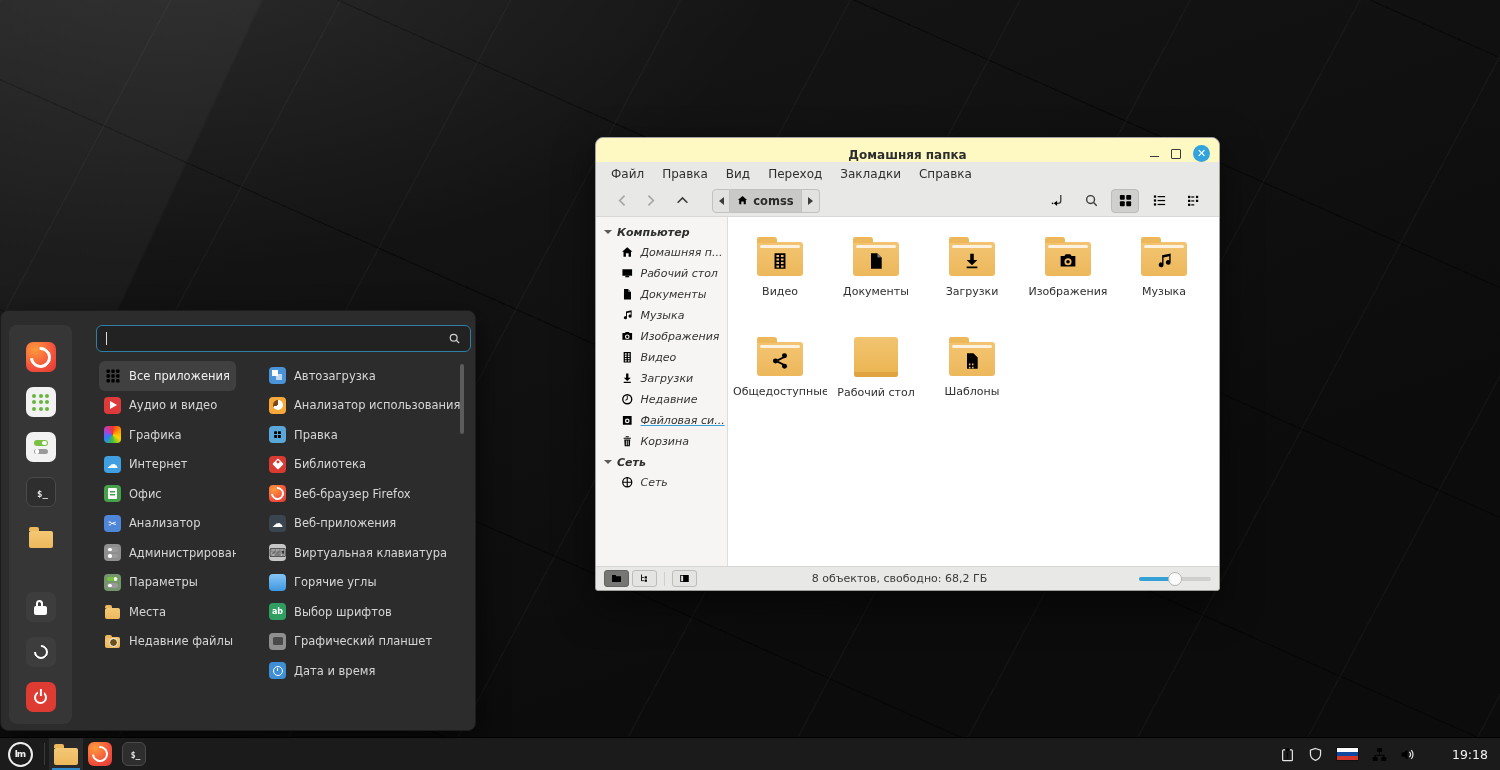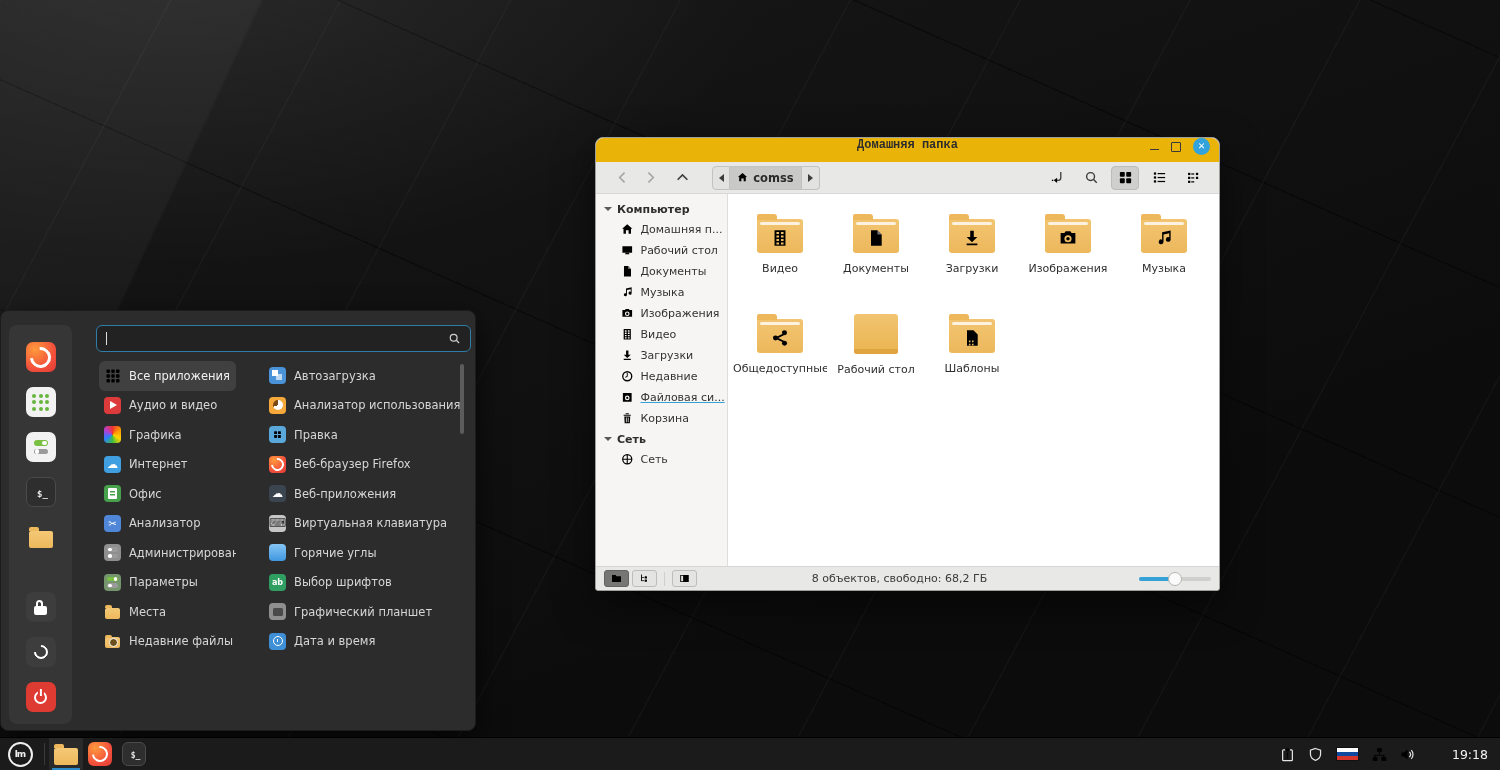--- a/index.html
+++ b/index.html
@@ -114,21 +114,21 @@
   .mi.tablet{background:#8f8f8f;}
   .tabscr{width:10px;height:8px;background:#4a4a4a;border-radius:1.5px;}
   .mi.datet{background:#3f8fd6;}
   .clkic{position:relative;width:10px;height:10px;border:1.5px solid #fff;border-radius:50%;box-sizing:border-box;}
   .clkic::after{content:"";position:absolute;left:3.2px;top:1.4px;width:1.4px;height:3.2px;background:#fff;}
   .mi.act{background:#4a4a4a;}
   .mscroll{position:absolute;left:459px;top:53px;width:3.5px;height:70px;border-radius:2px;background:#5c5c5c;}
 
   
   .window{position:absolute;left:595px;top:137px;width:625px;height:454px;border-radius:8px 8px 3px 3px;box-shadow:0 14px 38px rgba(0,0,0,.55);background:#e8e8e6;border:1px solid #9f9f9d;box-sizing:border-box;z-index:30;display:flex;flex-direction:column;}
-  .titlebar{height:24px;display:flex;align-items:flex-start;position:relative;flex:none;border-radius:8px 8px 0 0;background:#eab308;font-family:Liberation Mono, monospace;}
+  .titlebar{height:24px;display:flex;align-items:flex-end;position:relative;flex:none;border-radius:8px 8px 0 0;background:#fef9c3;}
   .title{position:absolute;left:0;right:0;text-align:center;font-size:12px;font-weight:600;color:#2d2d2d;}
   .wctrls{margin-left:auto;display:flex;align-items:center;gap:12px;padding-right:9px;z-index:2;}
   .wmin{width:9px;height:1.6px;background:#3a3a3a;margin-top:6px;}
   .wmax{width:8px;height:8px;border:1.4px solid #3a3a3a;border-radius:1px;}
   .wclose{width:17px;height:17px;border-radius:50%;background:#32a3dd;color:#fff;font-size:11px;font-weight:bold;display:flex;align-items:center;justify-content:center;line-height:1;}
   .menubar{height:23px;display:flex;align-items:center;padding-left:6px;flex:none;}
   .menubar span{font-size:12px;color:#2f2f2f;padding:3px 9px;border-radius:3px;}
   .toolbar{height:31px;display:flex;align-items:center;flex:none;padding:0 12px;gap:0;border-bottom:1px solid #d8d8d6;}
   .navbtn{width:28px;height:24px;display:flex;align-items:center;justify-content:center;border-radius:4px;}
   .navbtn svg{width:15px;height:15px;}
@@ -140,21 +140,21 @@
   .chip.r{width:18px;border-radius:0 4px 4px 0;border-left:none;}
   .chip.cur{width:72px;background:#c9c9c7;border-left:none;gap:5px;font-size:11.5px;font-weight:600;color:#2b2b2b;}
   .chip.cur svg{width:11px;height:11px;color:#2b2b2b;}
   .tril{width:0;height:0;border-right:5px solid #3c3c3c;border-top:4px solid transparent;border-bottom:4px solid transparent;}
   .trir{width:0;height:0;border-left:5px solid #3c3c3c;border-top:4px solid transparent;border-bottom:4px solid transparent;}
   .tb-right{margin-left:auto;display:flex;align-items:center;gap:6px;}
   .tbtn{width:28px;height:24px;display:flex;align-items:center;justify-content:center;border-radius:4px;color:#3c3c3c;}
   .tbtn svg{width:15px;height:15px;}
   .tbtn.active{background:#cfcfcd;border:1px solid #bcbcba;box-sizing:border-box;}
   .wbody{flex:1;display:flex;min-height:0;}
-  .sidebar{width:132px;background:#f6f5f3;border-right:1px solid #dddddb;padding-top:5px;box-sizing:border-box;overflow:hidden;}
+  .sidebar{width:132px;background:#f6f5f3;border-right:1px solid #dddddb;padding-top:5px;box-sizing:border-box;overflow:hidden;font-style:italic;}
   .shead{height:20px;display:flex;align-items:center;gap:5px;padding-left:8px;font-size:11px;font-weight:bold;color:#2e2e2e;}
   .trid{width:0;height:0;border-top:4.5px solid #5a5a5a;border-left:4px solid transparent;border-right:4px solid transparent;}
   .srow{height:21px;display:flex;align-items:center;gap:7px;padding-left:25px;font-size:11px;color:#333;white-space:nowrap;overflow:hidden;}
   .srow svg{width:12.5px;height:12.5px;color:#3a3a3a;flex:none;}
   .srow.hovered .slabel{text-decoration:underline;text-decoration-color:#35a1d7;}
   .content{flex:1;background:#fff;padding:8px 0 0 4px;display:flex;flex-wrap:wrap;align-content:flex-start;}
   .fcell{width:96px;height:100px;display:flex;flex-direction:column;align-items:center;padding-top:10px;box-sizing:border-box;}
   .fold{position:relative;width:46px;height:34px;background:linear-gradient(180deg,#f2c471,#edb85c);border-radius:2px 3px 3px 3px;margin-top:7px;}
   .fold::before{content:"";position:absolute;top:-5px;left:0;width:20px;height:6px;background:#edb85c;border-radius:2px 3px 0 0;}
   .fold::after{content:"";position:absolute;top:2.5px;left:3px;right:3px;height:3.5px;background:rgba(255,255,255,.78);border-radius:2px;}
@@ -329,20 +329,28 @@
 
 <div class="window">
   <div class="titlebar">
     <span class="title">Домашняя папка</span>
     <span class="wctrls">
       <span class="wmin"></span>
       <span class="wmax"></span>
       <span class="wclose">✕</span>
     </span>
   </div>
+  <div class="menubar">
+    <span>Файл</span>
+    <span>Правка</span>
+    <span>Вид</span>
+    <span>Переход</span>
+    <span>Закладки</span>
+    <span>Справка</span>
+  </div>
   <div class="toolbar">
     <span class="navbtn nav-dis">
         <svg>
           <use href="#i-chevl"></use>
         </svg>
       </span>
     <span class="navbtn nav-dis">
         <svg>
           <use href="#i-chevr"></use>
         </svg>
@@ -681,20 +689,26 @@
         </span>
         <span>Анализатор использования...</span>
       </div>
     <div class="mrow">
         <span class="mi applet">
           <svg>
             <use href="#i-grid4"></use>
           </svg>
         </span>
         <span>Правка</span>
+      </div>
+    <div class="mrow">
+        <span class="mi lib">
+          <span class="tagic"></span>
+        </span>
+        <span>Библиотека</span>
       </div>
     <div class="mrow">
         <span class="mi ffic">
           <i></i>
         </span>
         <span>Веб-браузер Firefox</span>
       </div>
     <div class="mrow">
         <span class="mi webapp">☁</span>
         <span>Веб-приложения</span>

